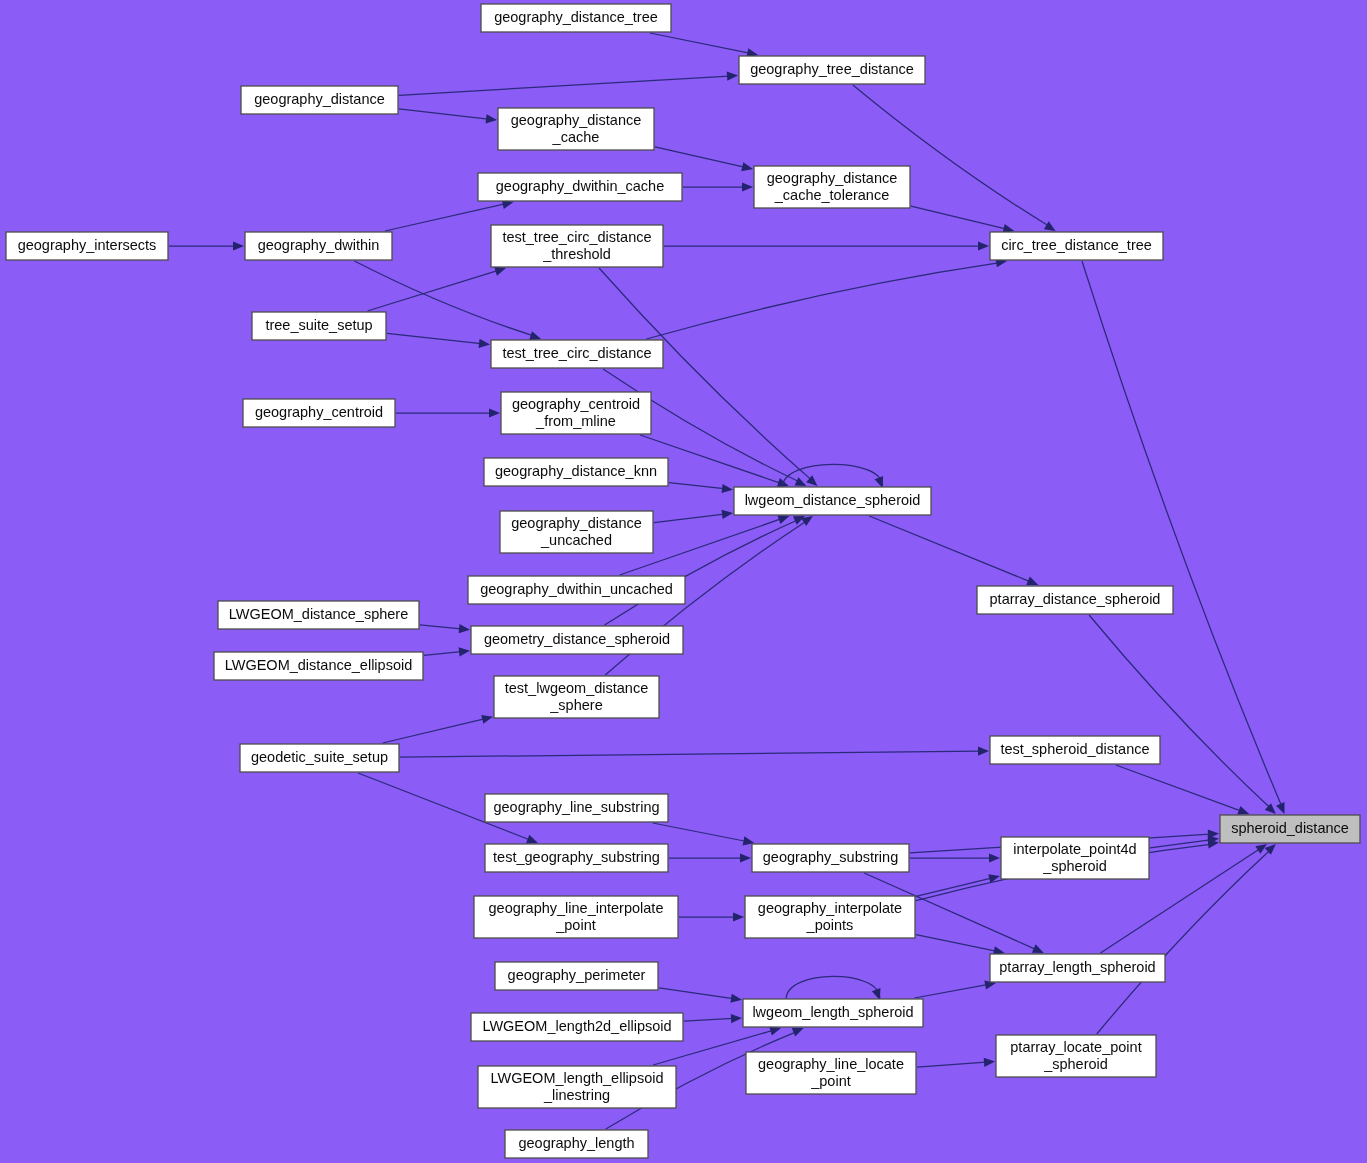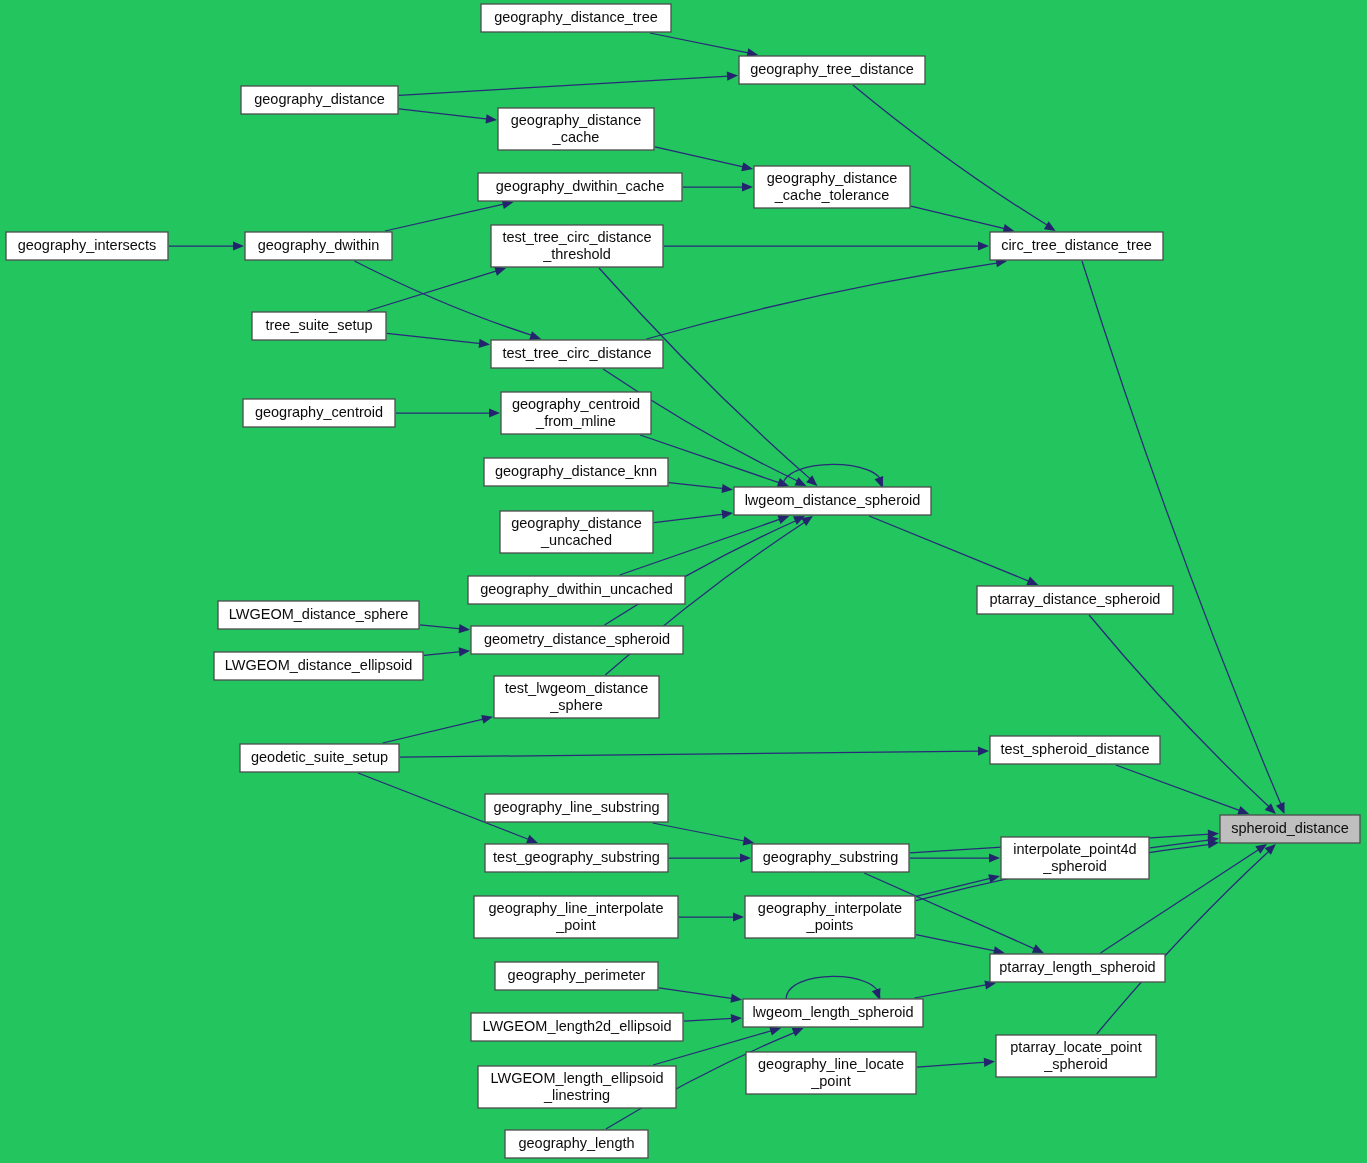--- a/index.html
+++ b/index.html
@@ -4,21 +4,21 @@
 <style>
   html, body {
     margin: 0;
     padding: 0;
     background: #ffffff;
   }
   #graph-root {
     position: relative;
     width: 1367px;
     height: 1163px;
-    background: #22c55e;
+    background: #8b5cf6;
     font-family: "Liberation Sans", sans-serif;
   }
   svg#callgraph {
     display: block;
     width: 1367px;
     height: 1163px;
   }
   .node-box {
     fill: #ffffff;
     stroke: #4d4d4d;

